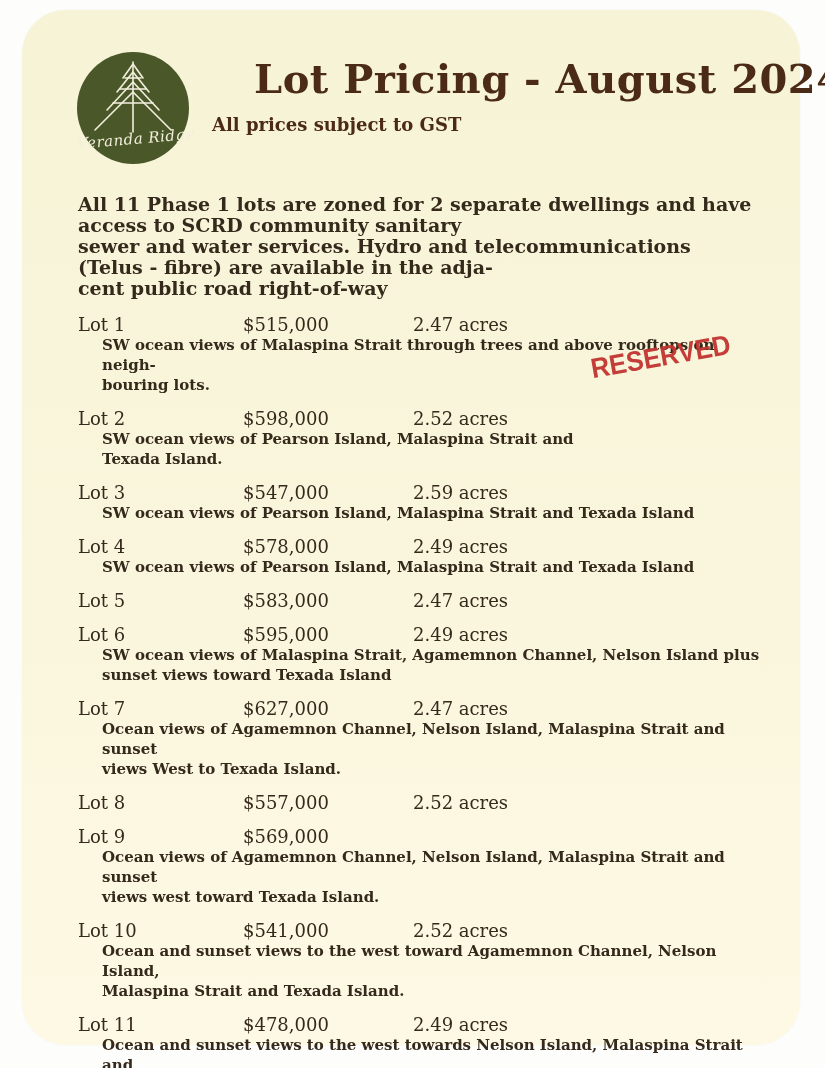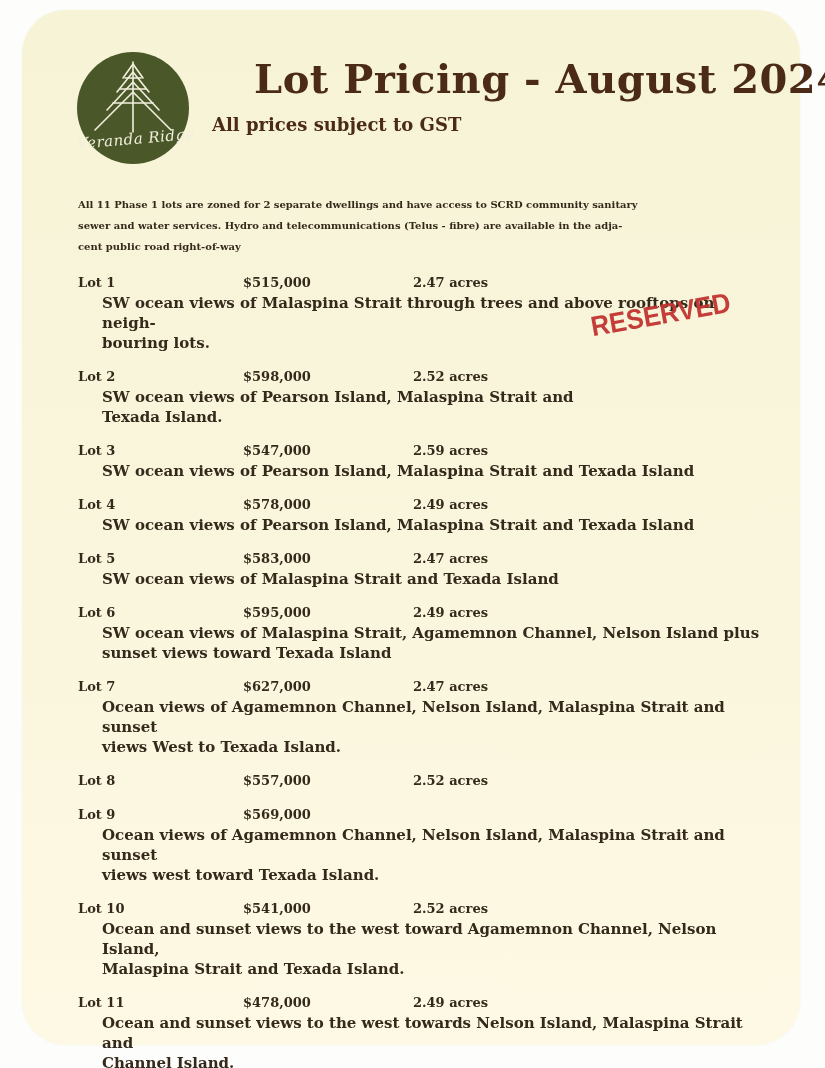--- a/index.html
+++ b/index.html
@@ -74,37 +74,37 @@
     margin-left: 42px;
   }
   .page-subtitle {
     font-size: 18px;
     font-weight: bold;
     color: #4b2b18;
     margin-top: 12px;
   }
   .intro {
     margin-top: 30px;
-    font-size: 10px;
+    font-size: 19px;
     font-weight: bold;
     line-height: 21px;
     color: #35291b;
     white-space: pre-line;
     width: 680px;
     margin-bottom: 16px;
   }
   .lot {
     position: relative;
     margin-bottom: 14px;
     width: 690px;
   }
   .lot-head {
     display: flex;
-    font-size: 13px;
-    font-weight: bold;
+    font-size: 18px;
+    font-weight: normal;
     line-height: 20px;
   }
   .lot-name  { flex: 0 0 165px; }
   .lot-price { flex: 0 0 170px; }
   .lot-acres { flex: 1 1 auto; }
   .lot-desc {
     font-size: 15px;
     font-weight: bold;
     line-height: 20px;
     white-space: pre-line;
@@ -194,21 +194,20 @@
       </div>
       <div class="lot-desc">SW ocean views of Pearson Island, Malaspina Strait and Texada Island</div>
     </div>
 
     <div class="lot">
       <div class="lot-head">
         <span class="lot-name">Lot 5</span>
         <span class="lot-price">$583,000</span>
         <span class="lot-acres">2.47 acres</span>
       </div>
-      <div class="lot-desc">SW ocean views of Malaspina Strait and Texada Island</div>
     </div>
 
     <div class="lot">
       <div class="lot-head">
         <span class="lot-name">Lot 6</span>
         <span class="lot-price">$595,000</span>
         <span class="lot-acres">2.49 acres</span>
       </div>
       <div class="lot-desc">SW ocean views of Malaspina Strait, Agamemnon Channel, Nelson Island plus
 sunset views toward Texada Island</div>

